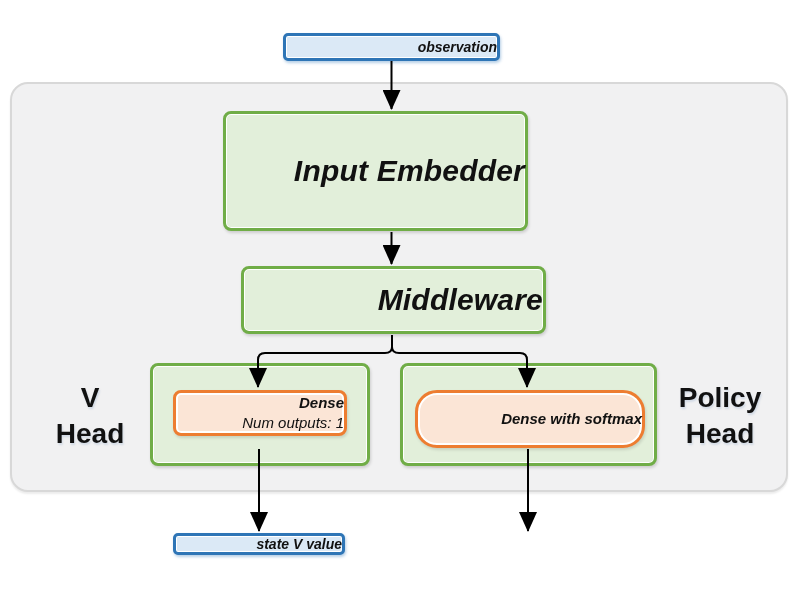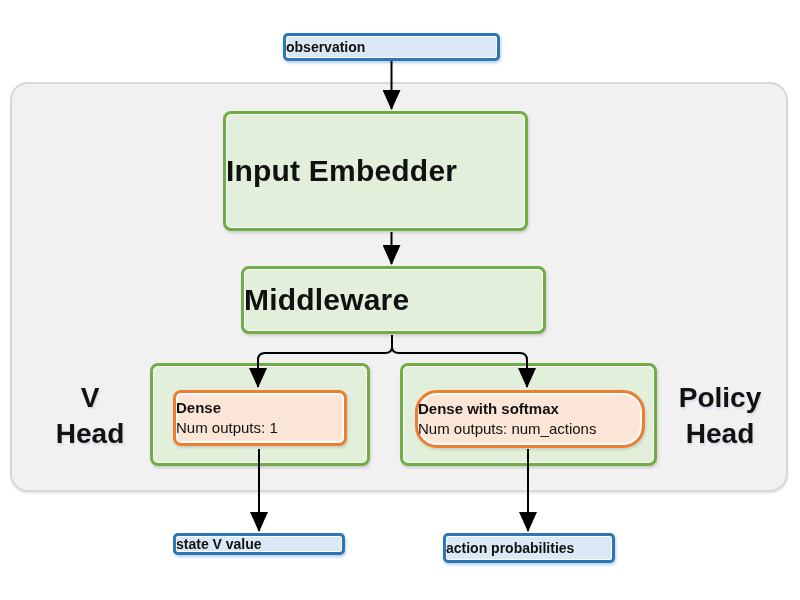--- a/index.html
+++ b/index.html
@@ -8,21 +8,21 @@
     font-family:"Liberation Sans","DejaVu Sans",sans-serif;
     color:var(--text,#111);background:#ffffff;
   }
   .panel{
     position:absolute;left:10px;top:82px;width:774px;height:406px;
     background:var(--panel-fill,#f1f1f2);
     border:2px solid var(--panel-border,#d8d8d8);
     border-radius:18px;
     box-shadow:0 2px 2px rgba(0,0,0,0.08);
   }
-  .node{position:absolute;display:flex;flex-direction:column;align-items:flex-start;justify-content:center;text-align:center;box-sizing:border-box;}
+  .node{position:absolute;display:flex;flex-direction:column;align-items:flex-end;justify-content:center;text-align:center;box-sizing:border-box;font-style:italic;}
   .blue{
     background:var(--blue-fill,#dbe9f6);
     border:3px solid var(--blue-border,#2e75b6);
     border-radius:5px;font-weight:bold;font-size:14px;
     box-shadow:1px 2px 3px rgba(46,117,182,0.35), inset 0 0 0 1px #ffffff;
   }
   .green{
     background:var(--green-fill,#e2efda);
     border:3px solid var(--green-border,#70ad47);
     border-radius:8px;font-weight:bold;
@@ -33,21 +33,21 @@
     border:3px solid var(--orange-border,#ed7d31);
     border-radius:8px;
     box-shadow:1px 2px 3px rgba(0,0,0,0.12), inset 0 0 0 2px #ffffff;
   }
   .big-label{font-size:30px;letter-spacing:0.2px;}
   .obs-node{left:283px;top:33px;width:217px;height:28px;}
   .embedder-node{left:223px;top:111px;width:305px;height:120px;}
   .middleware-node{left:241px;top:266px;width:305px;height:68px;}
   .vhead-box{left:150px;top:363px;width:220px;height:103px;}
   .policyhead-box{left:400px;top:363px;width:257px;height:103px;}
-  .vdense-node{left:173px;top:390px;width:174px;height:56px;}
+  .vdense-node{left:173px;top:390px;width:174px;height:46px;}
   .policydense-node{left:415px;top:390px;width:230px;height:58px;border-radius:22px;}
   .dense-title{font-weight:bold;font-size:15px;line-height:1.35;}
   .dense-sub{font-weight:normal;font-size:15px;line-height:1.35;}
   .statev-node{left:173px;top:533px;width:172px;height:22px;}
   .actionp-node{left:443px;top:533px;width:172px;height:30px;}
   .head-label{
     position:absolute;font-weight:bold;font-size:28px;line-height:1.3;
     text-align:center;text-shadow:1px 2px 2px rgba(120,150,190,0.25);
   }
   .vhead-label{left:30px;top:380px;width:120px;}
@@ -80,40 +80,36 @@
 
   <div class="node green policyhead-box"></div>
 
   <div class="node orange vdense-node">
     <div class="dense-title">Dense</div>
     <div class="dense-sub">Num outputs: 1</div>
   </div>
 
   <div class="node orange policydense-node">
     <div class="dense-title">Dense with softmax</div>
-    <div class="dense-sub">Num outputs: num_actions</div>
   </div>
 
   <div class="head-label vhead-label">
     <span class="head-line">V</span>
     <span class="head-line">Head</span>
   </div>
 
   <div class="head-label policyhead-label">
     <span class="head-line">Policy</span>
     <span class="head-line">Head</span>
   </div>
 
   <div class="node blue statev-node">
     <span>state V value</span>
   </div>
 
-  <div class="node blue actionp-node">
-    <span>action probabilities</span>
-  </div>
 
   <svg class="edges" viewBox="0 0 800 600">
     <defs>
       <marker id="arrow" markerWidth="10" markerHeight="9" refX="9.5" refY="4.5" orient="auto">
         <path class="arrowhead-shape" d="M0,0 L10,4.5 L0,9 Z"></path>
       </marker>
     </defs>
     <path class="edge" d="M391.5 61 L391.5 109" marker-end="url(#arrow)"></path>
     <path class="edge" d="M391.5 232 L391.5 264" marker-end="url(#arrow)"></path>
     <path class="edge" d="M392 335 L392 347"></path>

